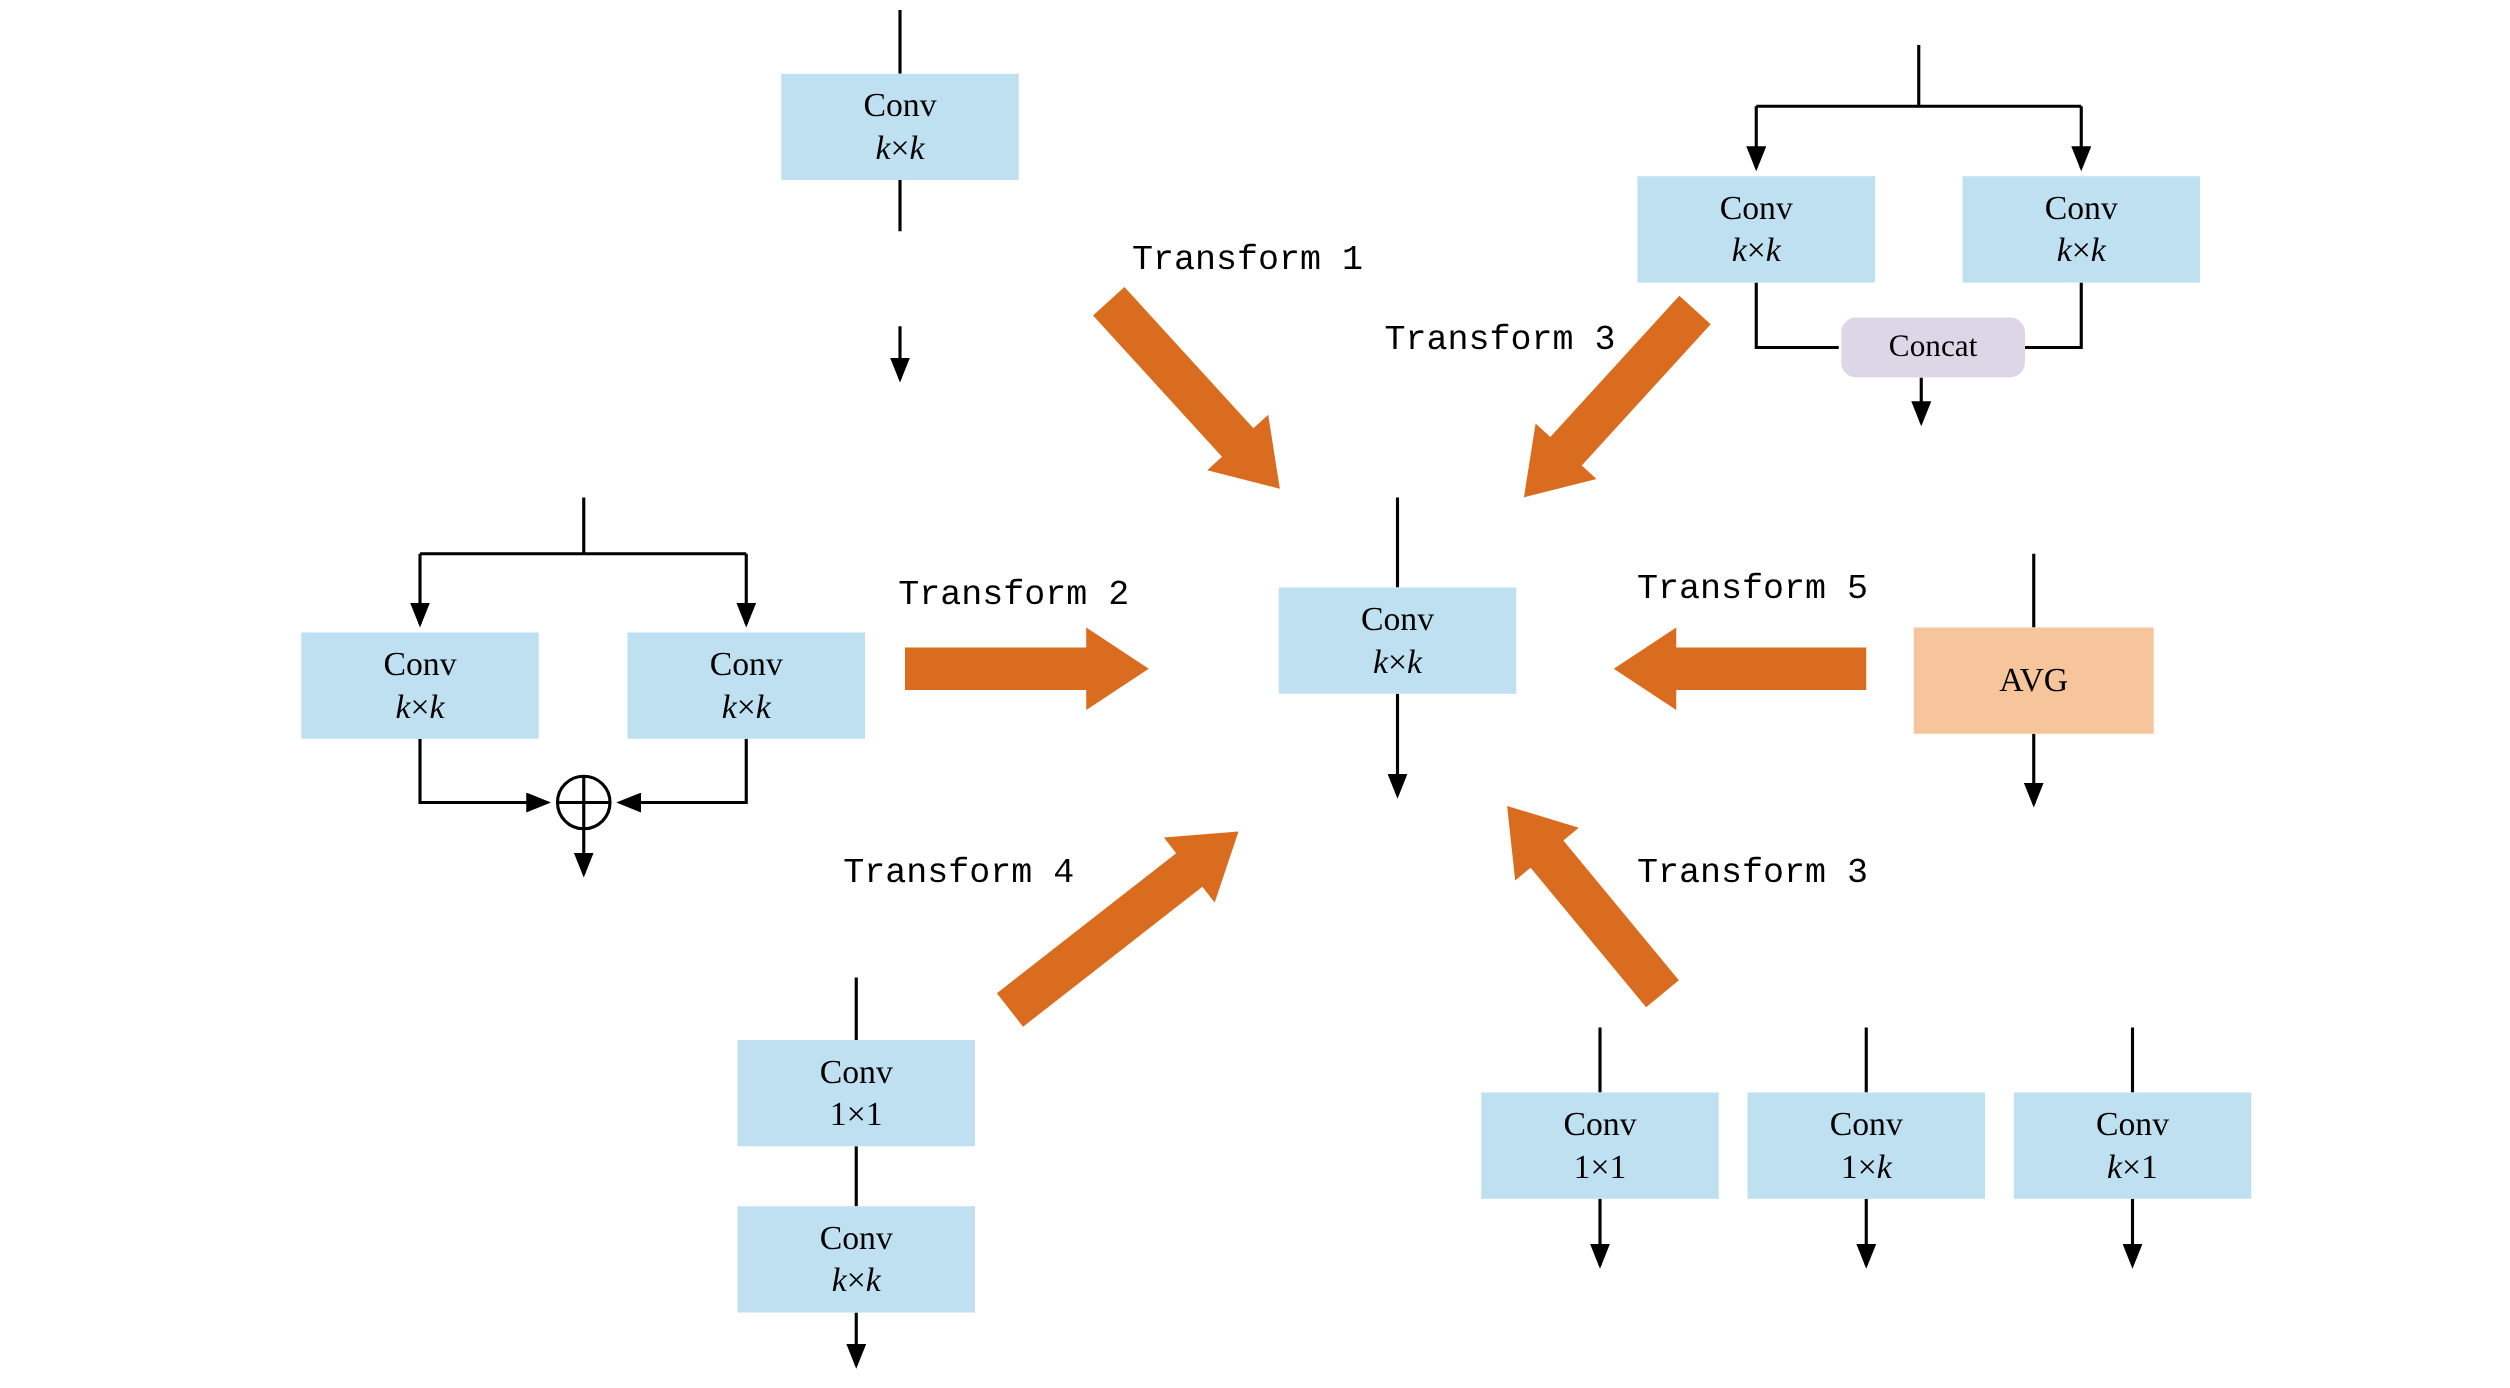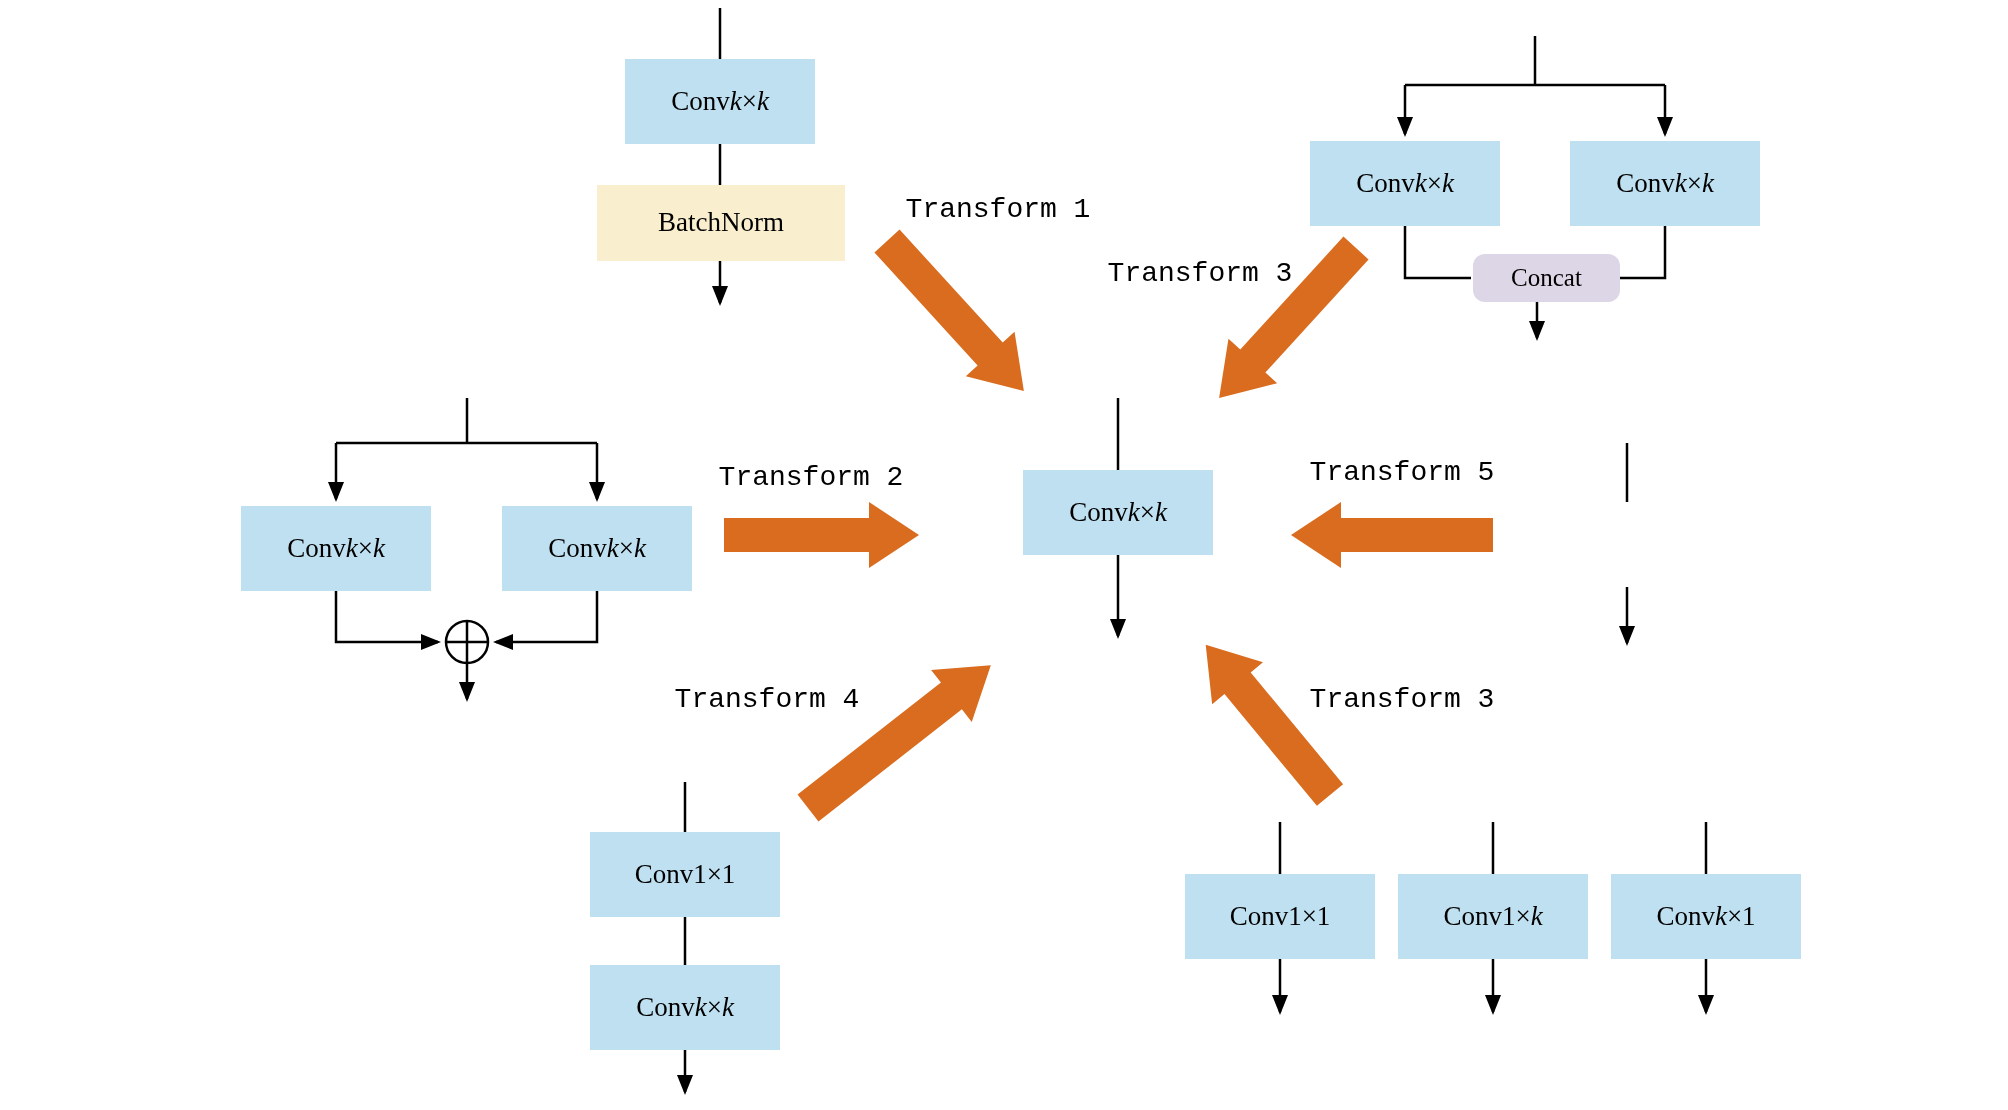--- a/index.html
+++ b/index.html
@@ -14,21 +14,21 @@
     overflow: hidden;
   }
   .wires { position: absolute; left: 0; top: 0; }
   .wire { stroke: var(--wire, #000000); stroke-width: 2.5; fill: none; }
   .ahfill { fill: var(--wire, #000000); }
   .blockarrow { fill: var(--arrow_fill, #d96c1e); }
   .opcircle { fill: #ffffff; }
   .node {
     position: absolute;
     display: flex;
-    flex-direction: row;
+    flex-direction: column;
     align-items: center;
     justify-content: center;
     text-align: center;
     line-height: 1.25;
     font-size: 27px;
   }
   .conv   { width: 190px; height: 85px; background: var(--conv_fill, #bfe0f1); }
   .bn     { width: 248px; height: 76px; background: var(--batchnorm_fill, #f9efcf); }
   .concat { width: 147px; height: 48px; border-radius: 12px; background: var(--concat_fill, #ddd6e6); font-size: 25px; }
   .avg    { width: 192px; height: 85px; background: var(--avg_fill, #f6c59c); }
@@ -128,23 +128,20 @@
       <g transform="translate(1330,795) rotate(-129.6)">
         <polygon class="blockarrow" points="0,-17 145,-17 145,-33 195,0 145,33 145,17 0,17"></polygon>
       </g>
     </g>
   </svg>
 
   <div class="node conv" style="left:625px;top:59px">
     <span>Conv</span>
     <span class="math"><i>k</i>×<i>k</i></span>
   </div>
-  <div class="node bn" style="left:597px;top:185px">
-    <span>BatchNorm</span>
-  </div>
 
   <div class="node conv" style="left:1310px;top:141px">
     <span>Conv</span>
     <span class="math"><i>k</i>×<i>k</i></span>
   </div>
   <div class="node conv" style="left:1570px;top:141px">
     <span>Conv</span>
     <span class="math"><i>k</i>×<i>k</i></span>
   </div>
   <div class="node concat" style="left:1473px;top:254px">
@@ -158,20 +155,23 @@
   <div class="node conv" style="left:502px;top:506px">
     <span>Conv</span>
     <span class="math"><i>k</i>×<i>k</i></span>
   </div>
 
   <div class="node conv" style="left:1023px;top:470px">
     <span>Conv</span>
     <span class="math"><i>k</i>×<i>k</i></span>
   </div>
 
+  <div class="node avg" style="left:1531px;top:502px">
+    <span>AVG</span>
+  </div>
 
   <div class="node conv" style="left:590px;top:832px">
     <span>Conv</span>
     <span class="math">1×1</span>
   </div>
   <div class="node conv" style="left:590px;top:965px">
     <span>Conv</span>
     <span class="math"><i>k</i>×<i>k</i></span>
   </div>
 

